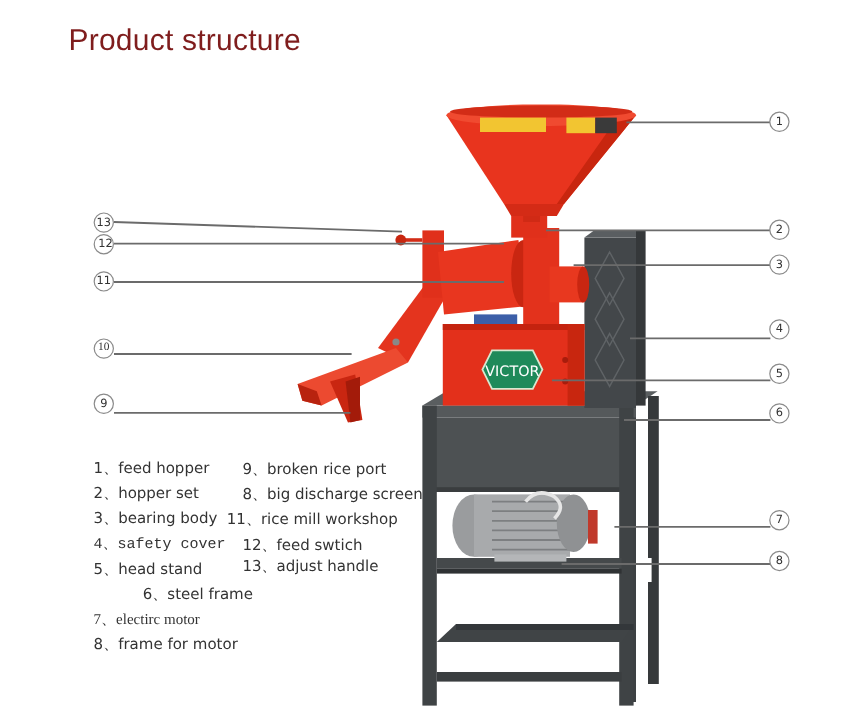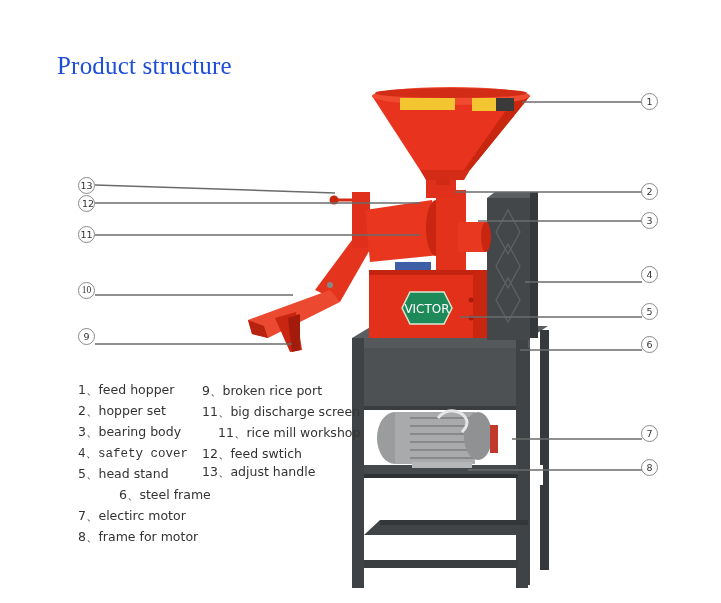--- a/index.html
+++ b/index.html
@@ -1,19 +1,19 @@
 <!DOCTYPE html>
 <html><head>
   <meta charset="utf-8">
   <style>
     html, body { margin: 0; padding: 0; background: #ffffff; }
     body { width: 721px; height: 603px; position: relative; overflow: hidden;
            font-family: "DejaVu Sans", sans-serif; }
     .title { position: absolute; left: 57px; top: 20px; font-size: 25px;
-             color: #1d4ed8; letter-spacing: 0.2px; font-family: Liberation Serif, serif; margin-top: 32px; }
+             color: #7f1d1d; letter-spacing: 0.2px; font-family: Liberation Sans, sans-serif; }
     .machine { position: absolute; left: 0; top: 0; width: 721px; height: 603px; }
     .callout { position: absolute; width: 15px; height: 15px; border: 1px solid #8a8a8a;
                border-radius: 50%; font-size: 9.5px; color: #333; text-align: center;
                line-height: 15px; background: #fff; font-family: "DejaVu Sans", sans-serif; }
     .legend { position: absolute; font-size: 12.5px; color: #333;
               font-family: "DejaVu Sans", sans-serif; }
     .legend .item { position: absolute; white-space: nowrap; }
   </style>
 </head>
 <body>
@@ -158,20 +158,20 @@
 <div class="callout" style="left:78px;top:195px;text-align:right;">12</div>
 <div class="callout" style="left:78px;top:177px;">13</div>
 
 <div class="legend">
   <div class="item" style="left:78px;top:382px;">1、feed hopper</div>
   <div class="item" style="left:78px;top:403px;">2、hopper set</div>
   <div class="item" style="left:78px;top:424px;">3、bearing body</div>
   <div class="item" style="left:78px;top:445px;font-family:Liberation Mono, monospace;">4、safety cover</div>
   <div class="item" style="left:78px;top:466px;text-align:center;">5、head stand</div>
   <div class="item" style="left:78px;top:487px;margin-left:41px;">6、steel frame</div>
-  <div class="item" style="left:78px;top:508px;">7、electirc motor</div>
+  <div class="item" style="left:78px;top:508px;font-family:Liberation Serif, serif;">7、electirc motor</div>
   <div class="item" style="left:78px;top:529px;">8、frame for motor</div>
   <div class="item" style="left:202px;top:383px;">9、broken rice port</div>
-  <div class="item" style="left:202px;top:404px;">11、big discharge screen</div>
-  <div class="item" style="left:218px;top:425px;text-align:right;">11、rice mill workshop</div>
+  <div class="item" style="left:202px;top:404px;">8、big discharge screen</div>
+  <div class="item" style="left:189px;top:425px;text-align:right;">11、rice mill workshop</div>
   <div class="item" style="left:202px;top:446px;">12、feed swtich</div>
   <div class="item" style="left:202px;top:464px;">13、adjust handle</div>
 </div>
 
 </body></html>

